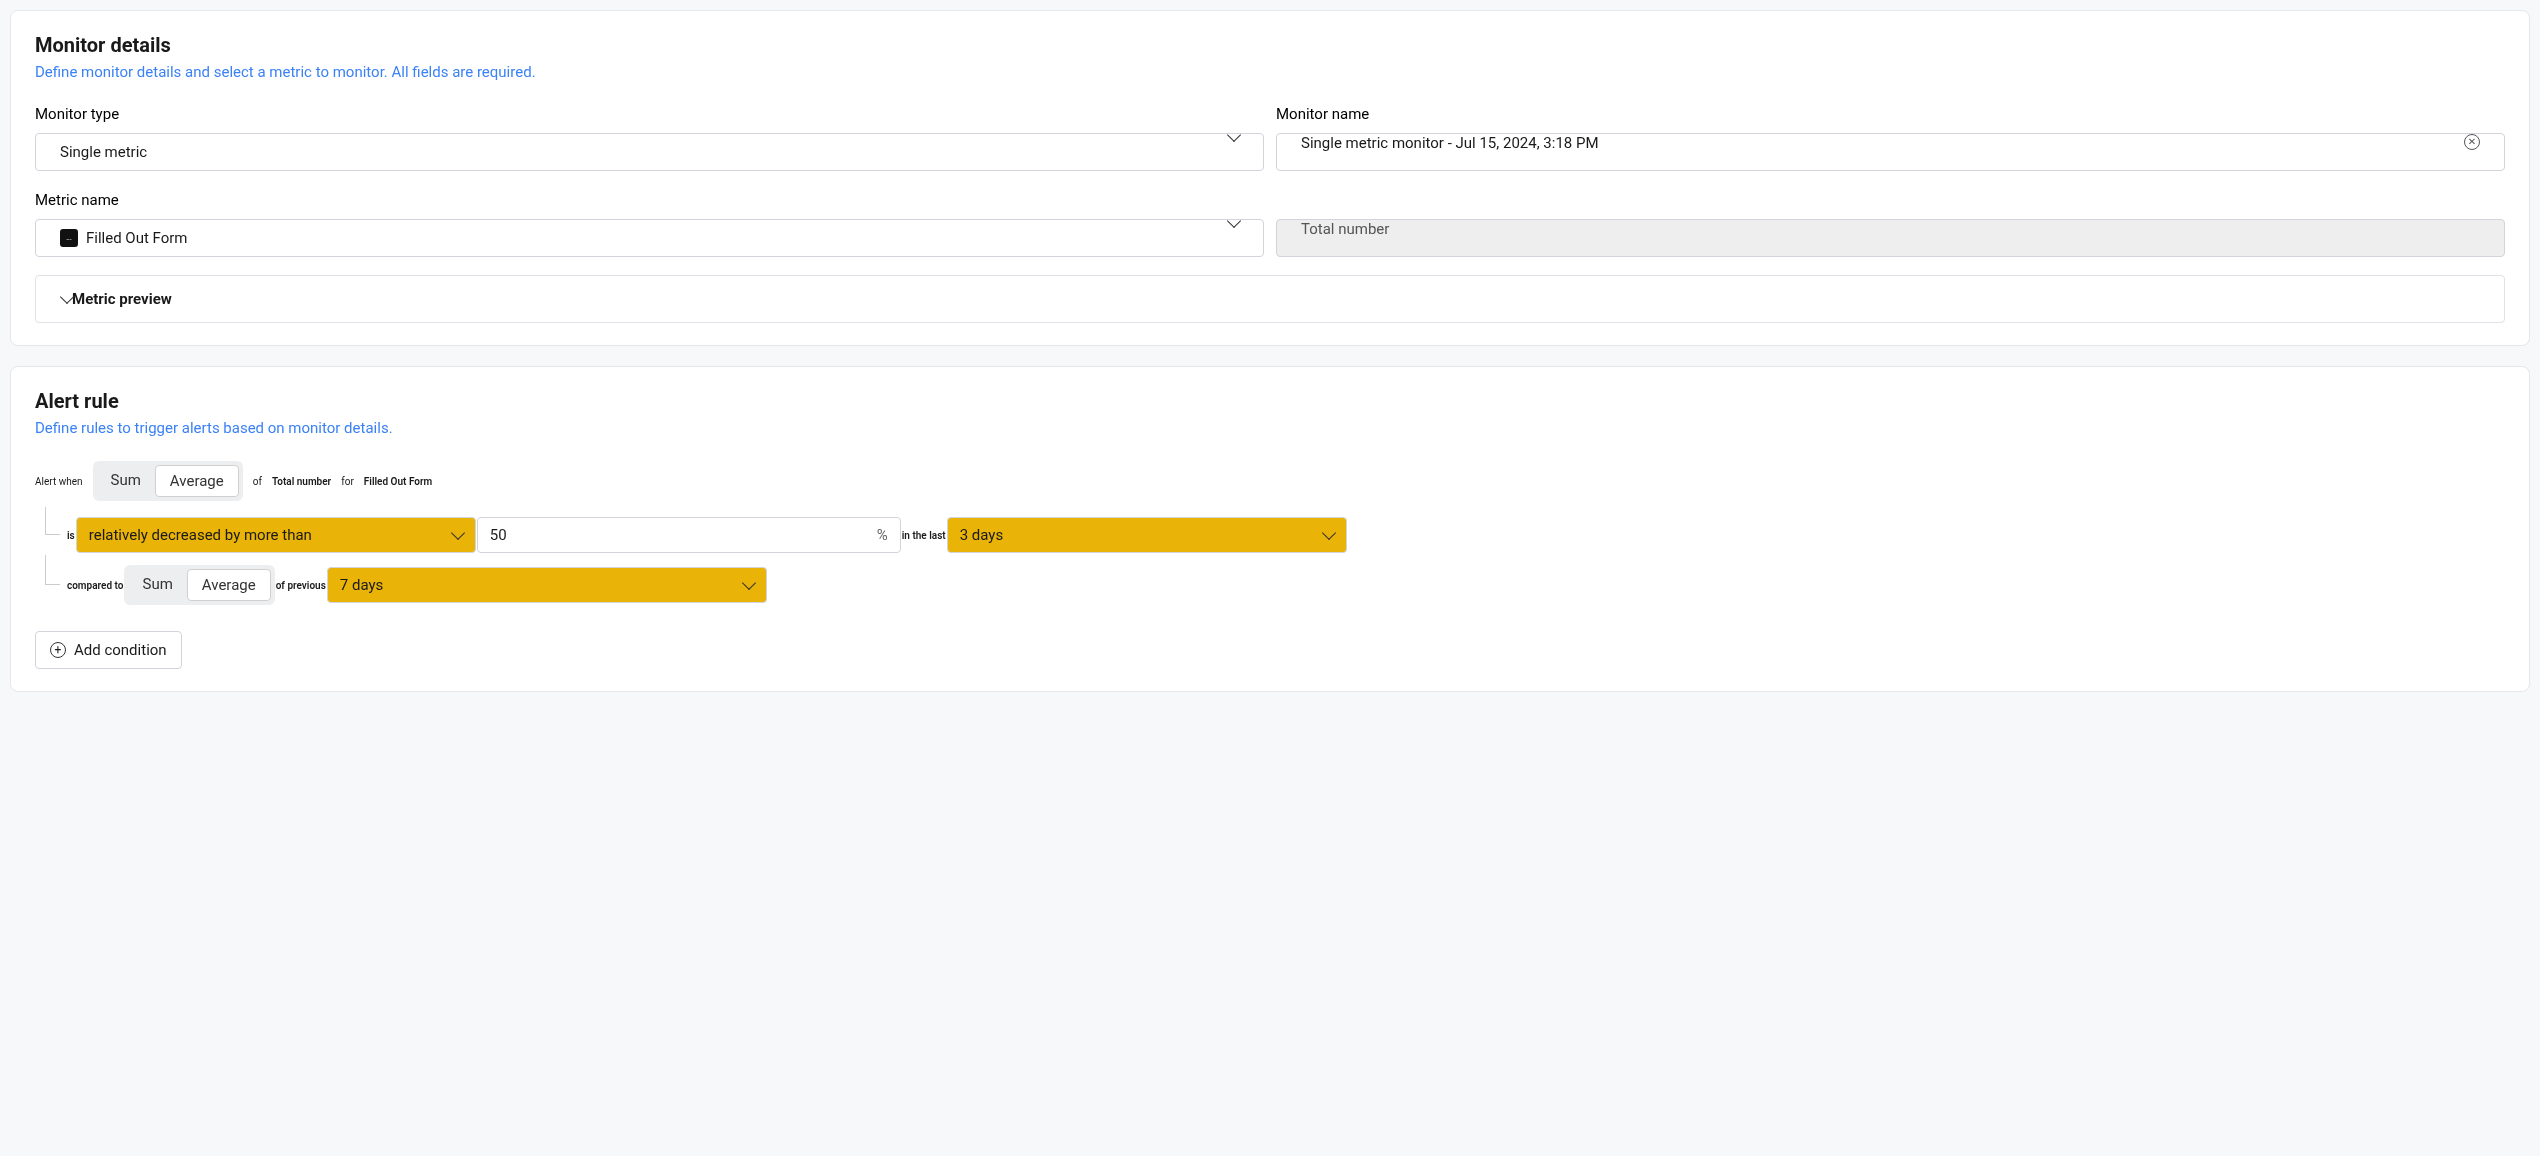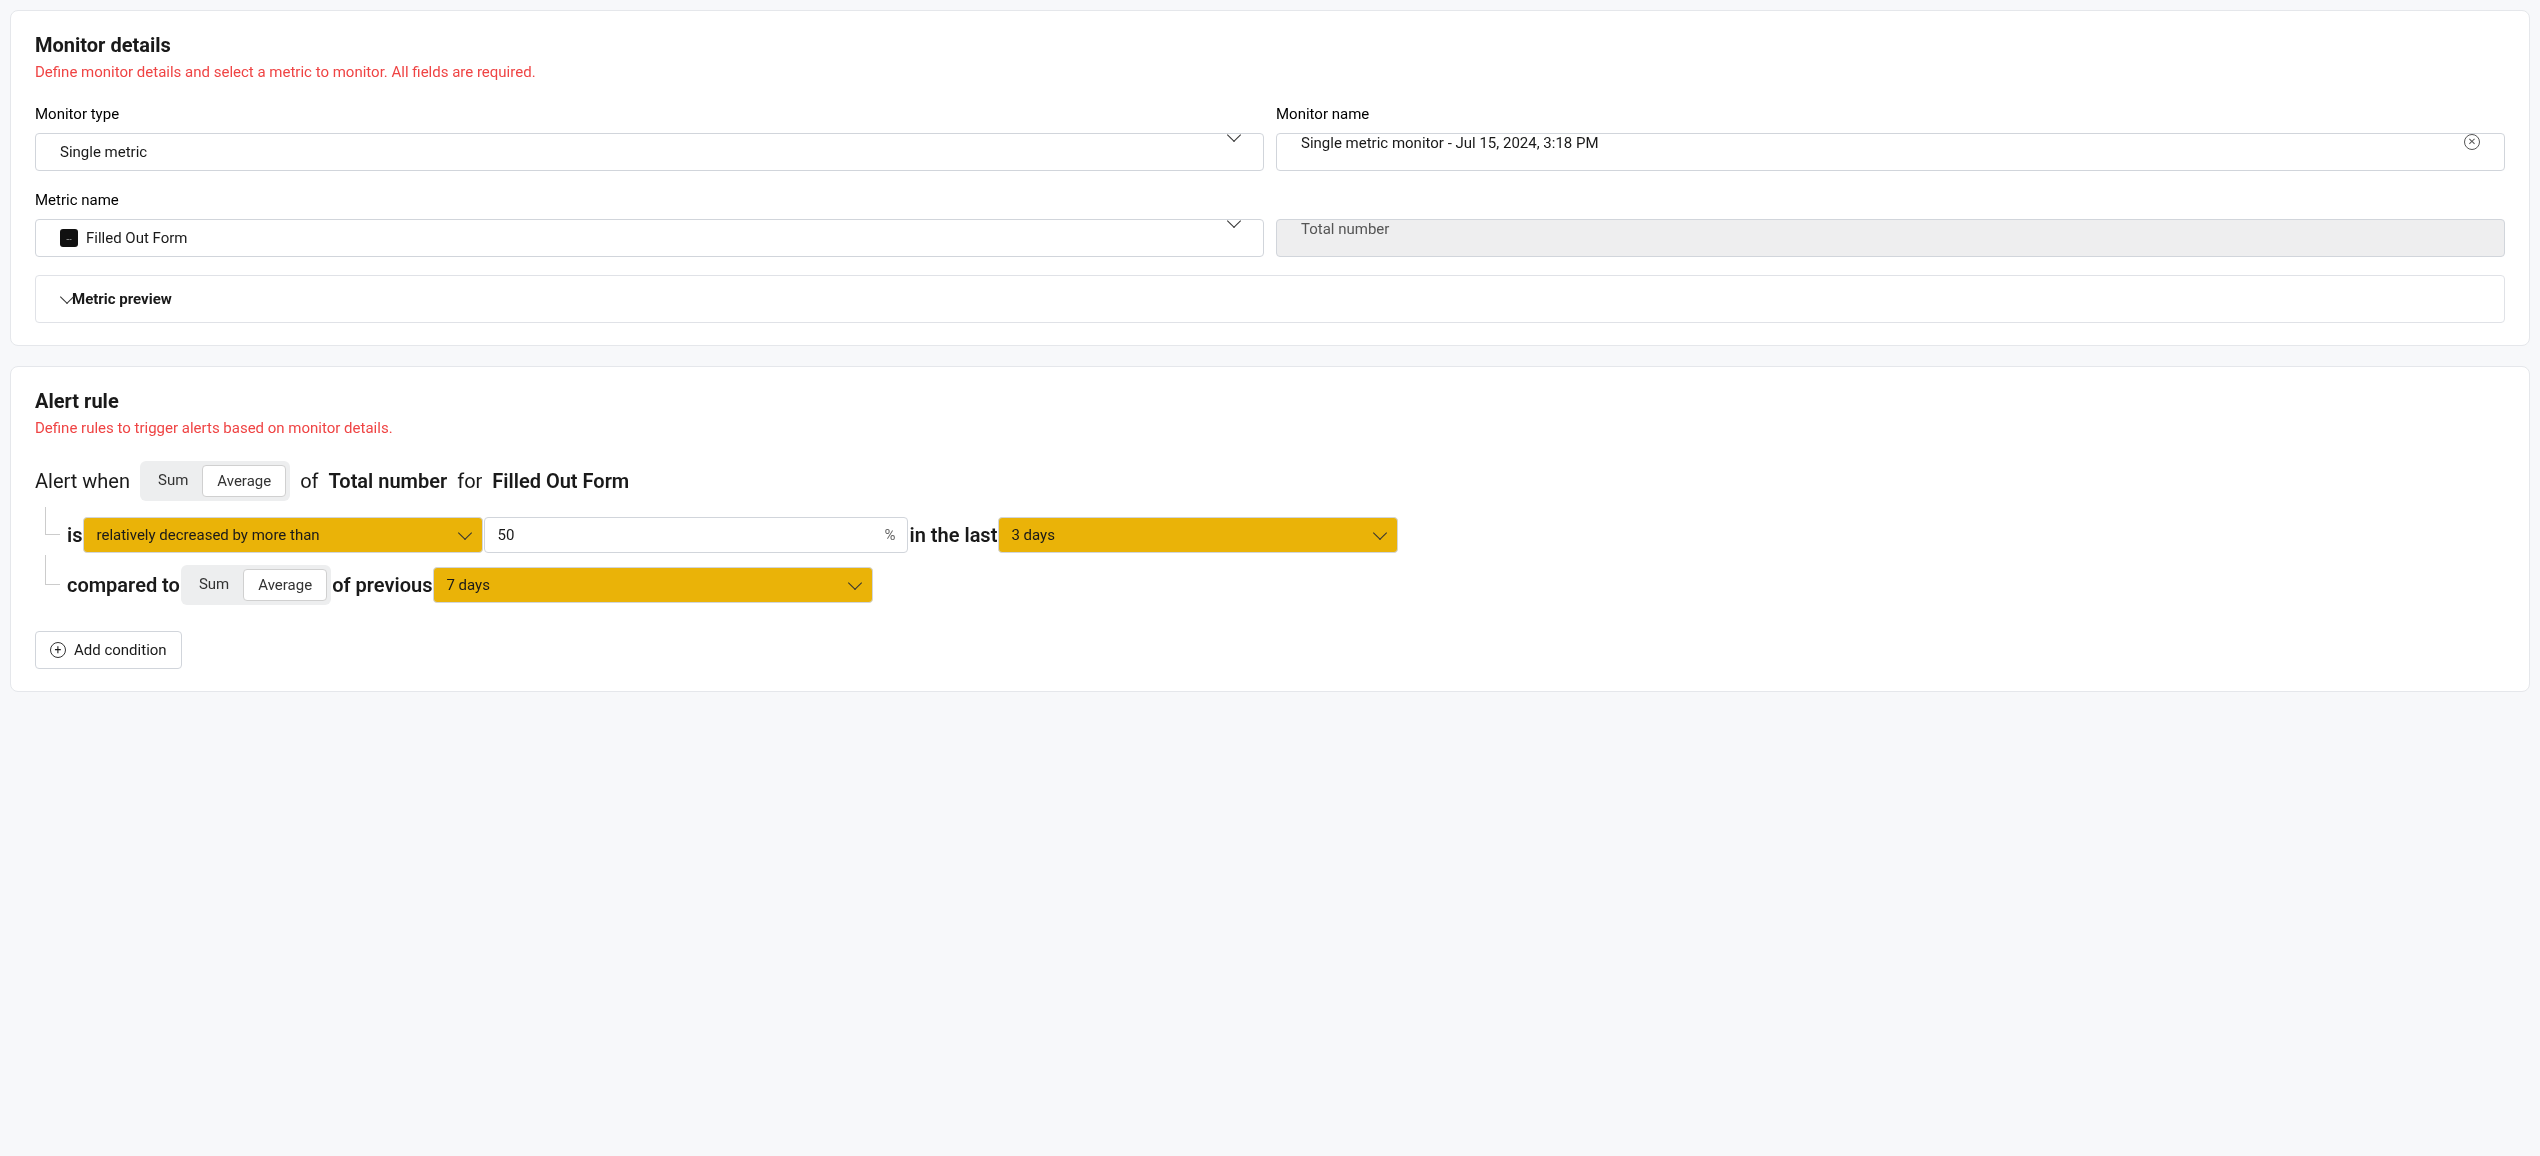--- a/index.html
+++ b/index.html
@@ -17,21 +17,21 @@
     padding: 22px 24px;
     margin-bottom: 20px;
   }
   .card-title {
     font-size: 20px;
     font-weight: 700;
     margin-bottom: 6px;
   }
   .card-subtitle {
     font-size: 15px;
-    color: #ef4444;
+    color: #3b82f6;
     margin-bottom: 24px;
   }
   .form-row {
     display: flex;
     gap: 12px;
     margin-bottom: 20px;
   }
   .form-col { flex: 1; display: flex; flex-direction: column; }
   .label {
     font-size: 15px;
@@ -125,21 +125,21 @@
     font-size: 15px;
     border-radius: 4px;
     cursor: pointer;
     color: #333;
   }
   .segmented .opt.active {
     background: #fff;
     border: 1px solid #d0d0d0;
   }
   .bold { font-weight: 600; }
-  .plain-text { font-size: 20px; color: #1a1a1a; }
+  .plain-text { font-size: 10px; color: #1a1a1a; }
   .indented {
     display: flex;
     align-items: center;
     gap: 1px;
     padding-left: 32px;
     position: relative;
     padding-top: 6px;
     padding-bottom: 6px;
   }
   .indented::before {

